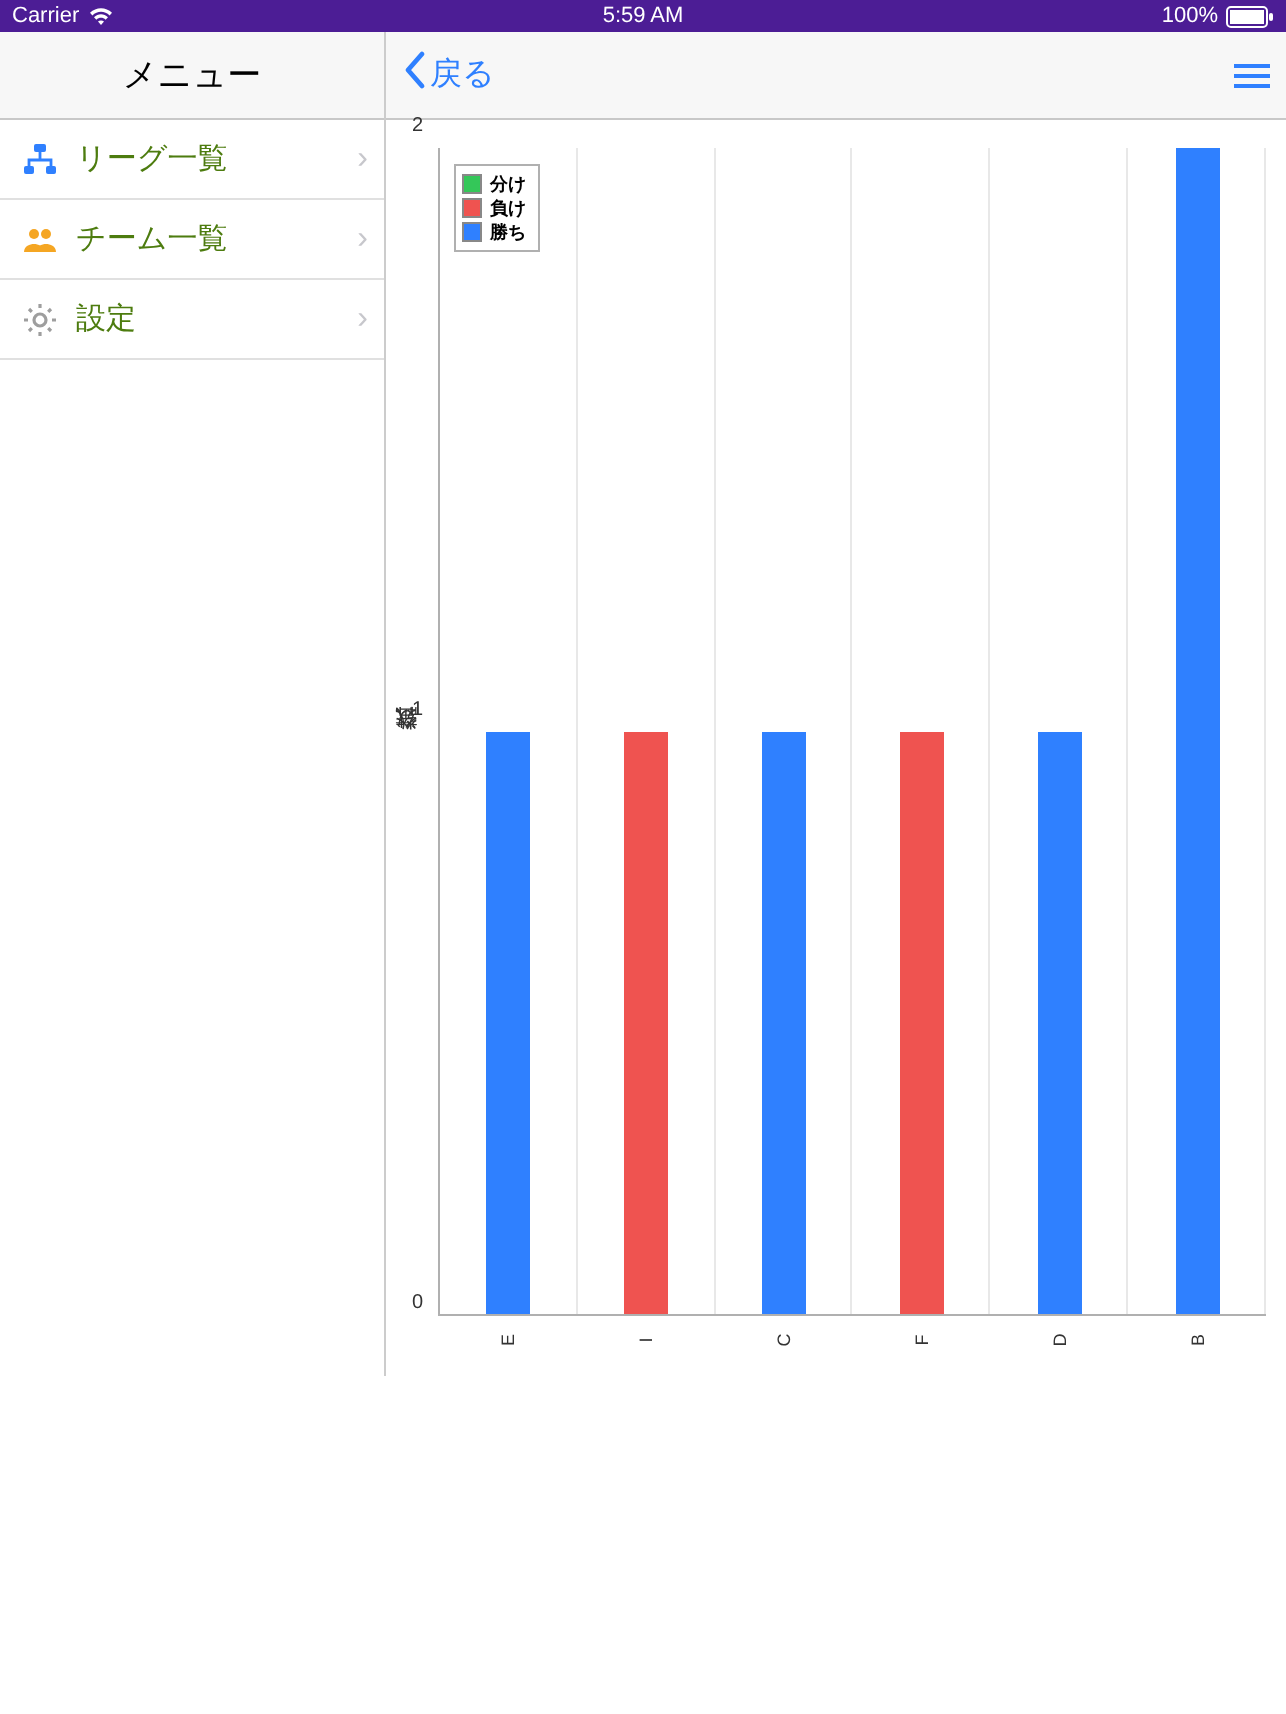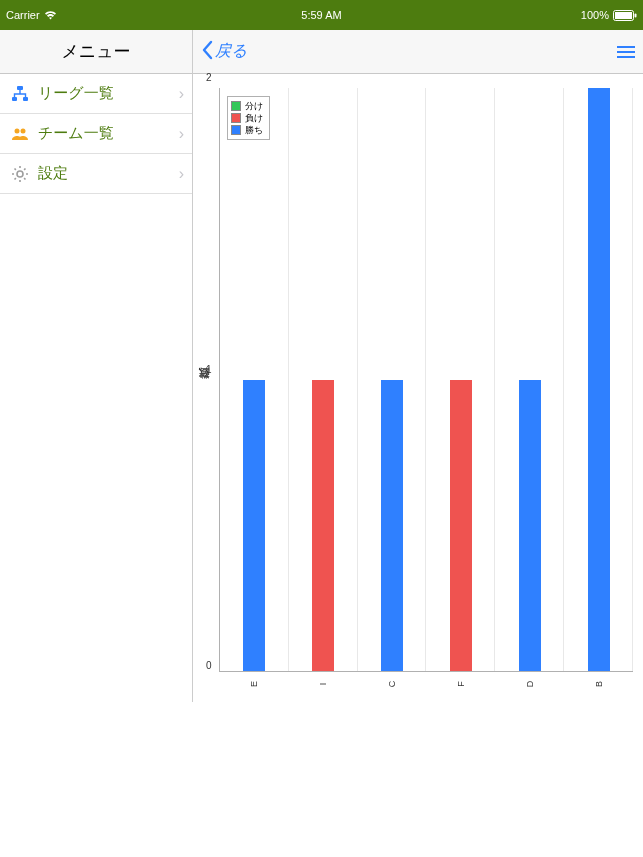--- a/index.html
+++ b/index.html
@@ -1,49 +1,49 @@
 <!DOCTYPE html>
 <html><head>
 <meta charset="utf-8">
 <style>
   * { box-sizing: border-box; margin: 0; padding: 0; }
   html, body { width: 643px; height: 857px; font-family: -apple-system, "Helvetica Neue", Arial, sans-serif; background: #fff; overflow: hidden; }
   
-  .status-bar { height: 30px; background: #4d7c0f; color: #fff; display: flex; align-items: center; justify-content: space-between; font-size: 11px; padding: 0 6px; }
+  .status-bar { height: 16px; background: #4c1d95; color: #fff; display: flex; align-items: center; justify-content: space-between; font-size: 11px; padding: 0 6px; }
   .status-left, .status-right { display: flex; align-items: center; gap: 4px; }
   .status-center { position: absolute; left: 50%; transform: translateX(-50%); }
   .wifi-icon, .battery-icon { display: inline-flex; }
   
   .app { display: flex; height: 672px; }
   .sidebar { width: 193px; border-right: 1px solid #ccc; display: flex; flex-direction: column; background: #fff; }
   .sidebar-header { height: 44px; background: #f7f7f7; border-bottom: 1px solid #c8c8c8; display: flex; align-items: center; justify-content: center; font-size: 17px; font-weight: 500; }
   .menu-item { height: 40px; display: flex; align-items: center; padding: 0 10px; border-bottom: 1px solid #e0e0e0; font-size: 15px; cursor: pointer; position: relative; }
   .menu-item .icon { width: 20px; height: 20px; margin-right: 8px; display: inline-flex; align-items: center; justify-content: center; }
   .menu-item .chevron { position: absolute; right: 8px; color: #c7c7cc; font-size: 16px; }
   .menu-item .label { color: #4d7c0f; }
   
   .main { flex: 1; display: flex; flex-direction: column; }
-  .main-header { height: 44px; background: #f7f7f7; border-bottom: 1px solid #c8c8c8; display: flex; align-items: center; position: relative; font-style: italic; }
+  .main-header { height: 44px; background: #f7f7f7; border-bottom: 1px solid #c8c8c8; display: flex; align-items: center; position: relative; }
   .back-btn { display: flex; align-items: center; color: #2f80ff; font-size: 16px; padding: 0 8px; cursor: pointer; }
   .back-chevron { margin-right: 2px; }
   .main-title { position: absolute; left: 50%; transform: translateX(-50%); font-size: 16px; font-weight: 500; }
   .hamburger { position: absolute; right: 8px; color: #2f80ff; cursor: pointer; display: flex; flex-direction: column; gap: 3px; }
   .hamburger span { display: block; width: 18px; height: 2px; background: #2f80ff; }
   
   .chart-wrap { flex: 1; position: relative; padding: 14px 10px 10px 26px; }
   .chart-axes { position: absolute; left: 26px; top: 14px; right: 10px; bottom: 30px; border-left: 1px solid #b0b0b0; border-bottom: 1px solid #b0b0b0; }
   .y-label { position: absolute; left: 4px; top: 50%; transform: translateY(-50%) rotate(180deg); writing-mode: vertical-rl; font-size: 11px; color: #333; }
   .tick-y { position: absolute; left: -14px; font-size: 10px; color: #333; transform: translateY(-50%); }
   .grid-v { position: absolute; top: 0; bottom: 0; width: 1px; background: #e8e8e8; }
   .bars { position: absolute; left: 0; right: 0; bottom: 0; top: 0; display: flex; }
   .bar-group { flex: 1; position: relative; display: flex; justify-content: center; }
   .bar-seg { width: 100%; }
   .x-tick { position: absolute; bottom: -18px; left: 50%; transform: translateX(-50%) rotate(-90deg); font-size: 9px; color: #333; }
   
-  .legend { position: absolute; left: 34px; top: 22px; border: 1px solid #b0b0b0; padding: 3px 6px 3px 3px; background: #fff; font-size: 9px; z-index: 5; }
+  .legend { position: absolute; left: 34px; top: 22px; border: 1px solid #b0b0b0; padding: 3px 6px 3px 3px; background: #fff; font-size: 9px; z-index: 5; font-weight: bold; }
   .legend-row { display: flex; align-items: center; gap: 4px; line-height: 12px; }
   .legend-swatch { width: 10px; height: 10px; border: 1px solid #888; }
 </style>
 </head>
 <body>
 
 <div class="status-bar">
   <div class="status-left">
     <span>Carrier</span>
     <span class="wifi-icon">

